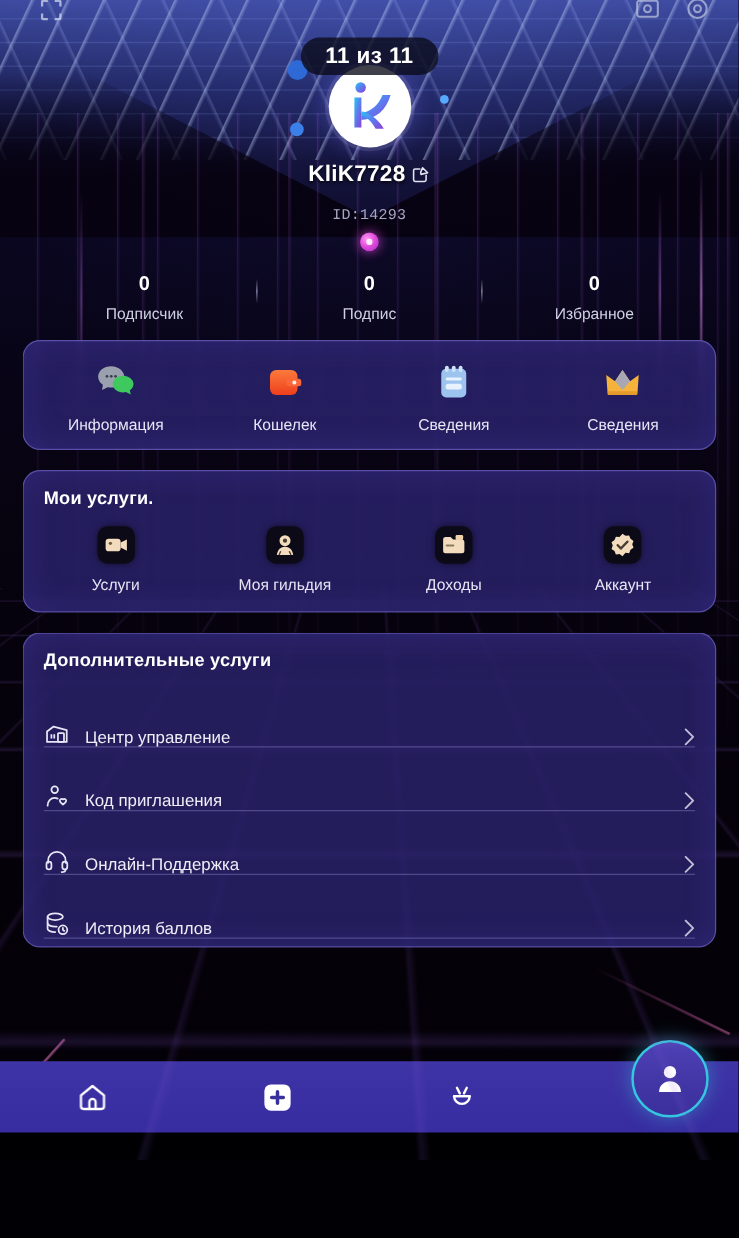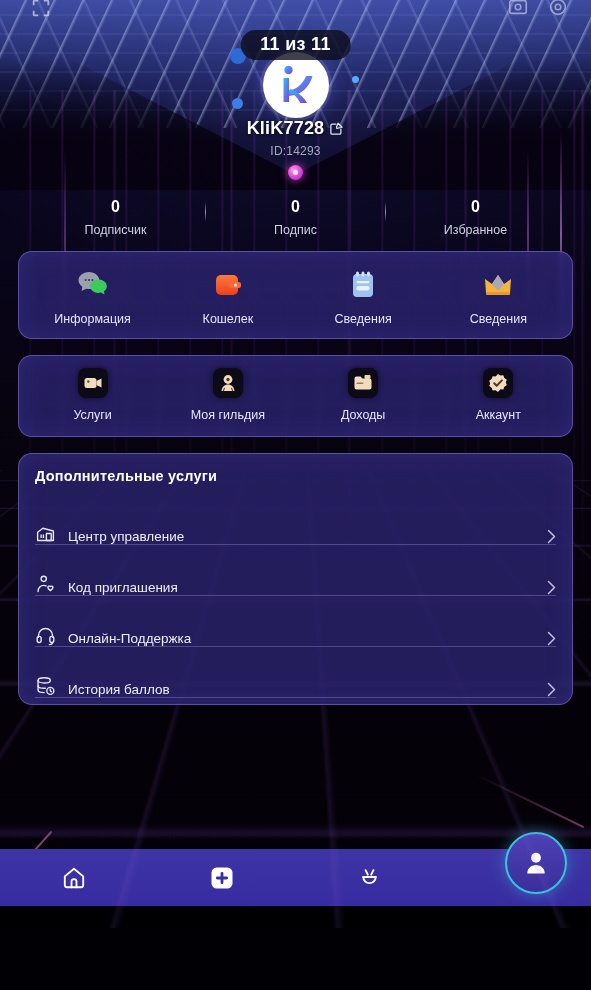--- a/index.html
+++ b/index.html
@@ -83,29 +83,29 @@
     width: 66px; height: 66px; margin: 0 auto;
     border-radius: 50%;
     background: #ffffff;
     display: flex; align-items: center; justify-content: center;
     box-shadow: 0 0 0 3px rgba(255,255,255,0.10), 0 0 18px rgba(120,110,255,0.45);
     overflow: hidden;
   }
   .avatar-wrap svg { display: block; }
 
   .name-row {
-    margin-top: 0;
+    margin-top: 11px;
     display: flex; align-items: center; justify-content: center; gap: 5px;
   }
   .username {
     color: #ffffff; font-size: 18px; font-weight: bold; letter-spacing: 0.2px;
     text-shadow: 0 1px 3px rgba(0,0,0,0.8);
   }
   .edit-icon { width: 15px; height: 15px; display: block; cursor: pointer; }
-  .uid { margin-top: 5px; color: #a8a6c4; font-size: 12px; letter-spacing: 0.2px; }
+  .uid { margin-top: 15px; color: #a8a6c4; font-size: 12px; letter-spacing: 0.2px; font-family: Liberation Mono, monospace; }
   .badge-dot {
     margin: 7px auto 0;
     width: 15px; height: 15px; border-radius: 50%;
     background: radial-gradient(circle at 38% 34%, #ff9bf4 0%, #e34ddb 45%, #a326c9 100%);
     box-shadow: 0 0 9px rgba(226,70,215,0.85);
     display: flex; align-items: center; justify-content: center;
   }
   .badge-dot span {
     display:block; width:5px; height:5px; border-radius:50%;
     background: rgba(255,255,255,0.85);
@@ -332,20 +332,21 @@
             <rect x="3" y="19" width="24" height="3" rx="1" fill="#e59a2c"></rect>
           </svg>
         </div>
         <div class="grid-label">Сведения</div>
       </div>
 
     </div>
   </div>
 
   <div class="card">
+    <div class="card-title">Мои услуги.</div>
     <div class="grid4" style="padding-top:12px;padding-bottom:14px;">
 
       <div class="grid-item">
         <div class="icon-tile">
           <svg width="20" height="18" viewBox="0 0 20 18">
             <rect x="1.5" y="4" width="12" height="10" rx="2.5" fill="#f3dcbd"></rect>
             <path d="M13.5 7 L18.5 4.5 v9 L13.5 11z" fill="#f3dcbd"></path>
             <circle cx="5.3" cy="7.6" r="1.3" fill="#6b5a44"></circle>
           </svg>
         </div>

